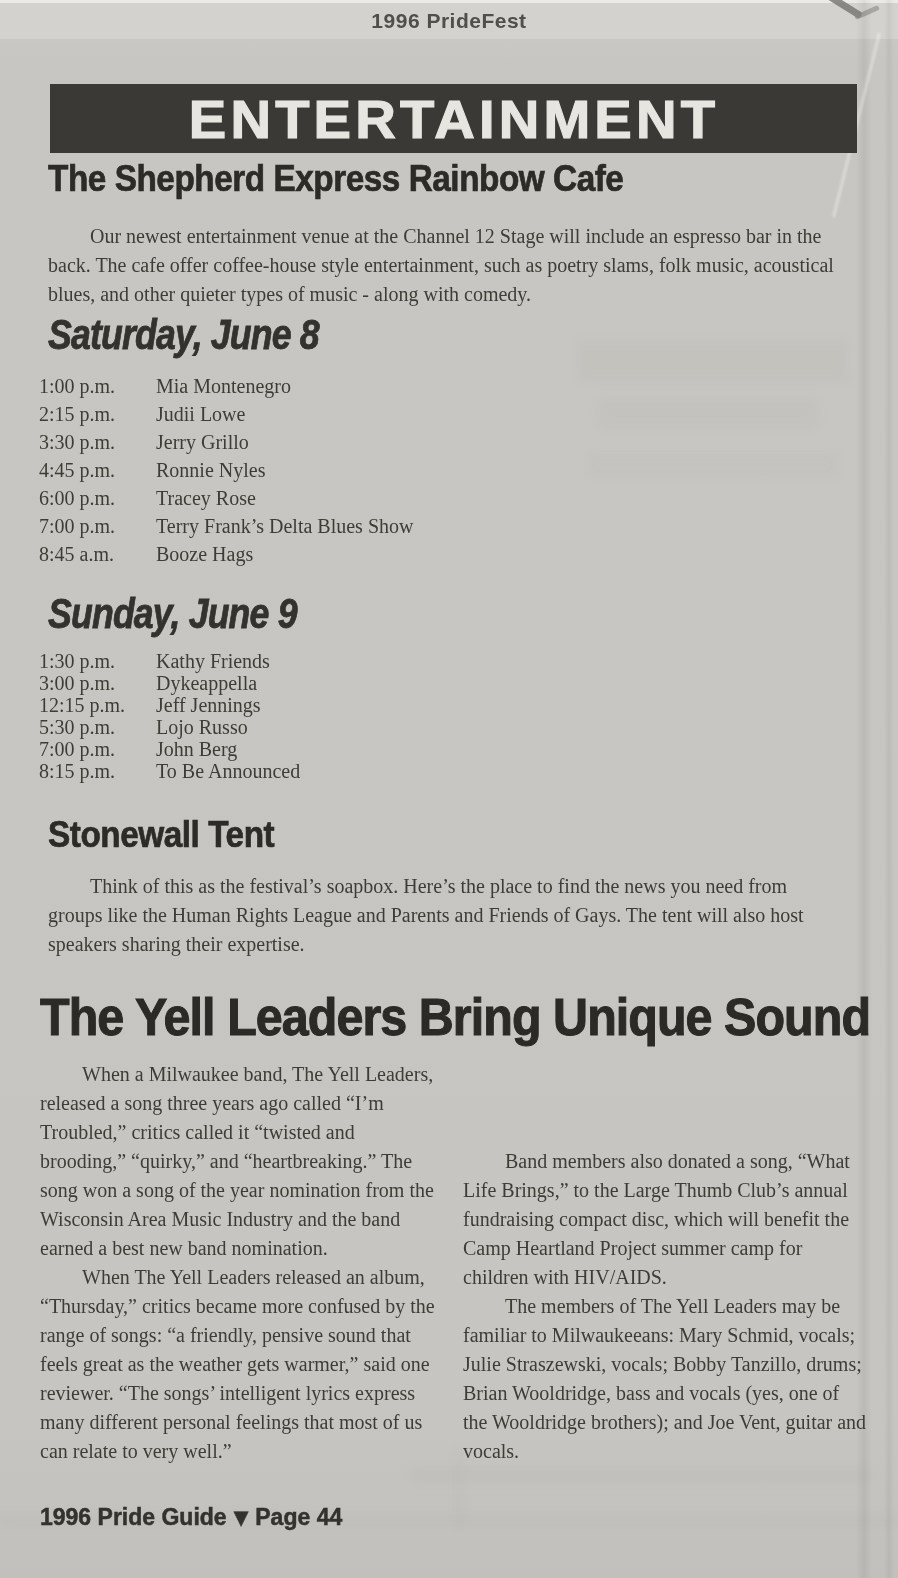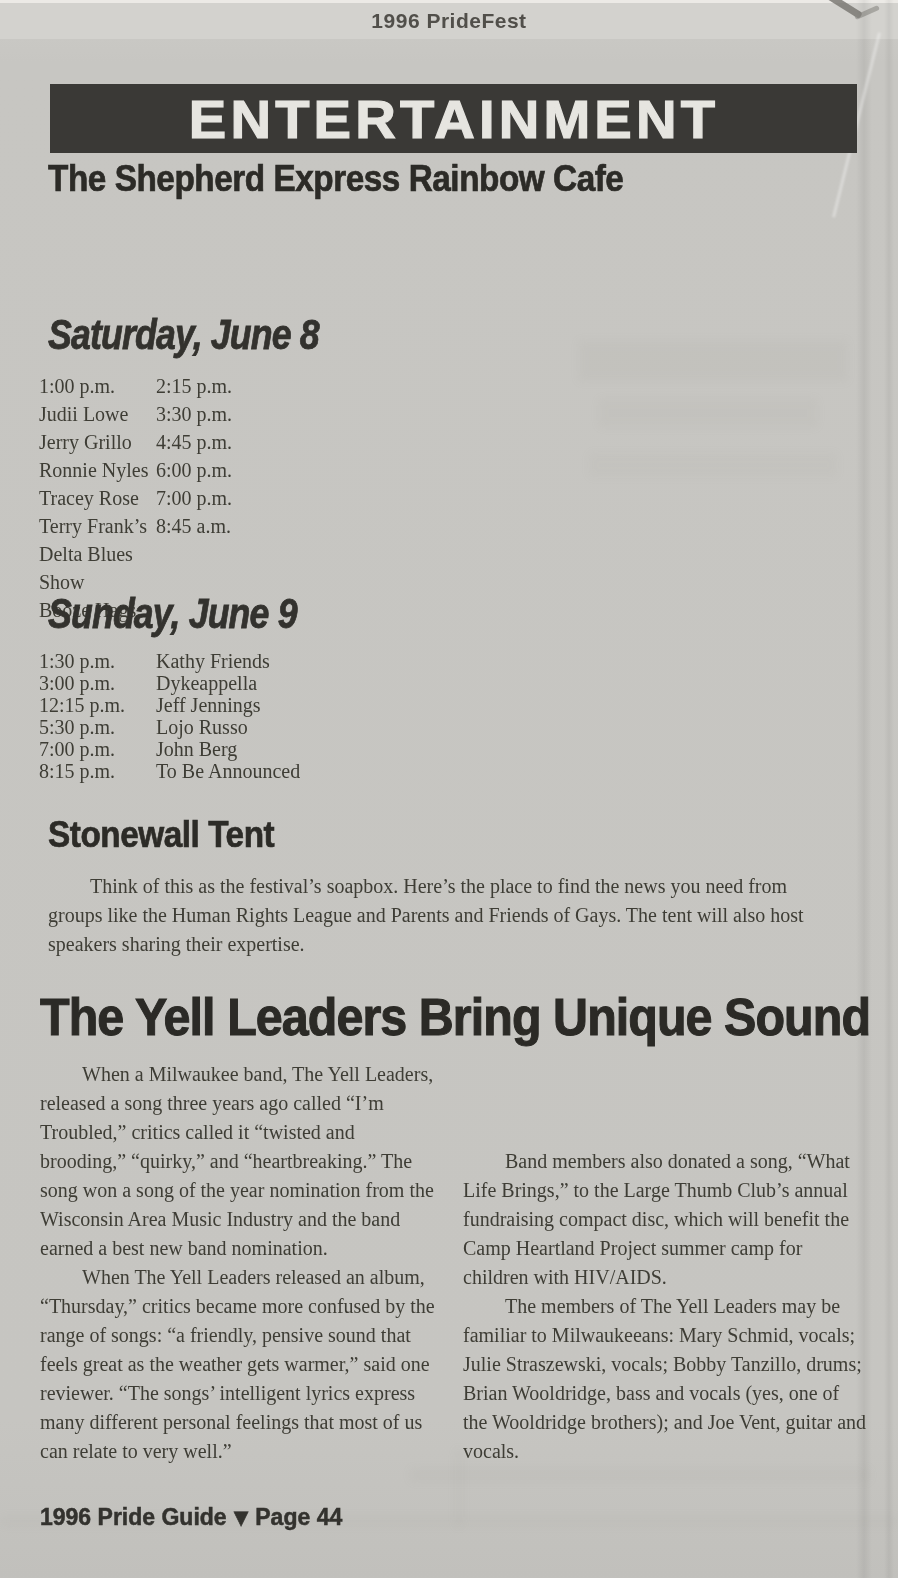--- a/index.html
+++ b/index.html
@@ -76,25 +76,27 @@
   <div class="ghost g5"></div>
   <div class="ghost g6"></div>
 
   <div class="running-head">1996 PrideFest</div>
 
   <div class="banner">
     <span class="banner-text">ENTERTAINMENT</span>
   </div>
 
   <h2 class="h2 h-shepherd">The Shepherd Express Rainbow Cafe</h2>
+  <p class="body-p p-cafe">Our newest entertainment venue at the Channel 12 Stage will include an espresso bar in the back. The cafe offer coffee-house style entertainment, such as poetry slams, folk music, acoustical blues, and other quieter types of music - along with comedy.</p>
 
   <h3 class="day h-sat">Saturday, June 8</h3>
   <div class="schedule sched-sat">
 
       <div class="time">1:00 p.m.</div>
+      <div class="act">Mia Montenegro</div>
 
       <div class="time">2:15 p.m.</div>
       <div class="act">Judii Lowe</div>
 
       <div class="time">3:30 p.m.</div>
       <div class="act">Jerry Grillo</div>
 
       <div class="time">4:45 p.m.</div>
       <div class="act">Ronnie Nyles</div>
 

